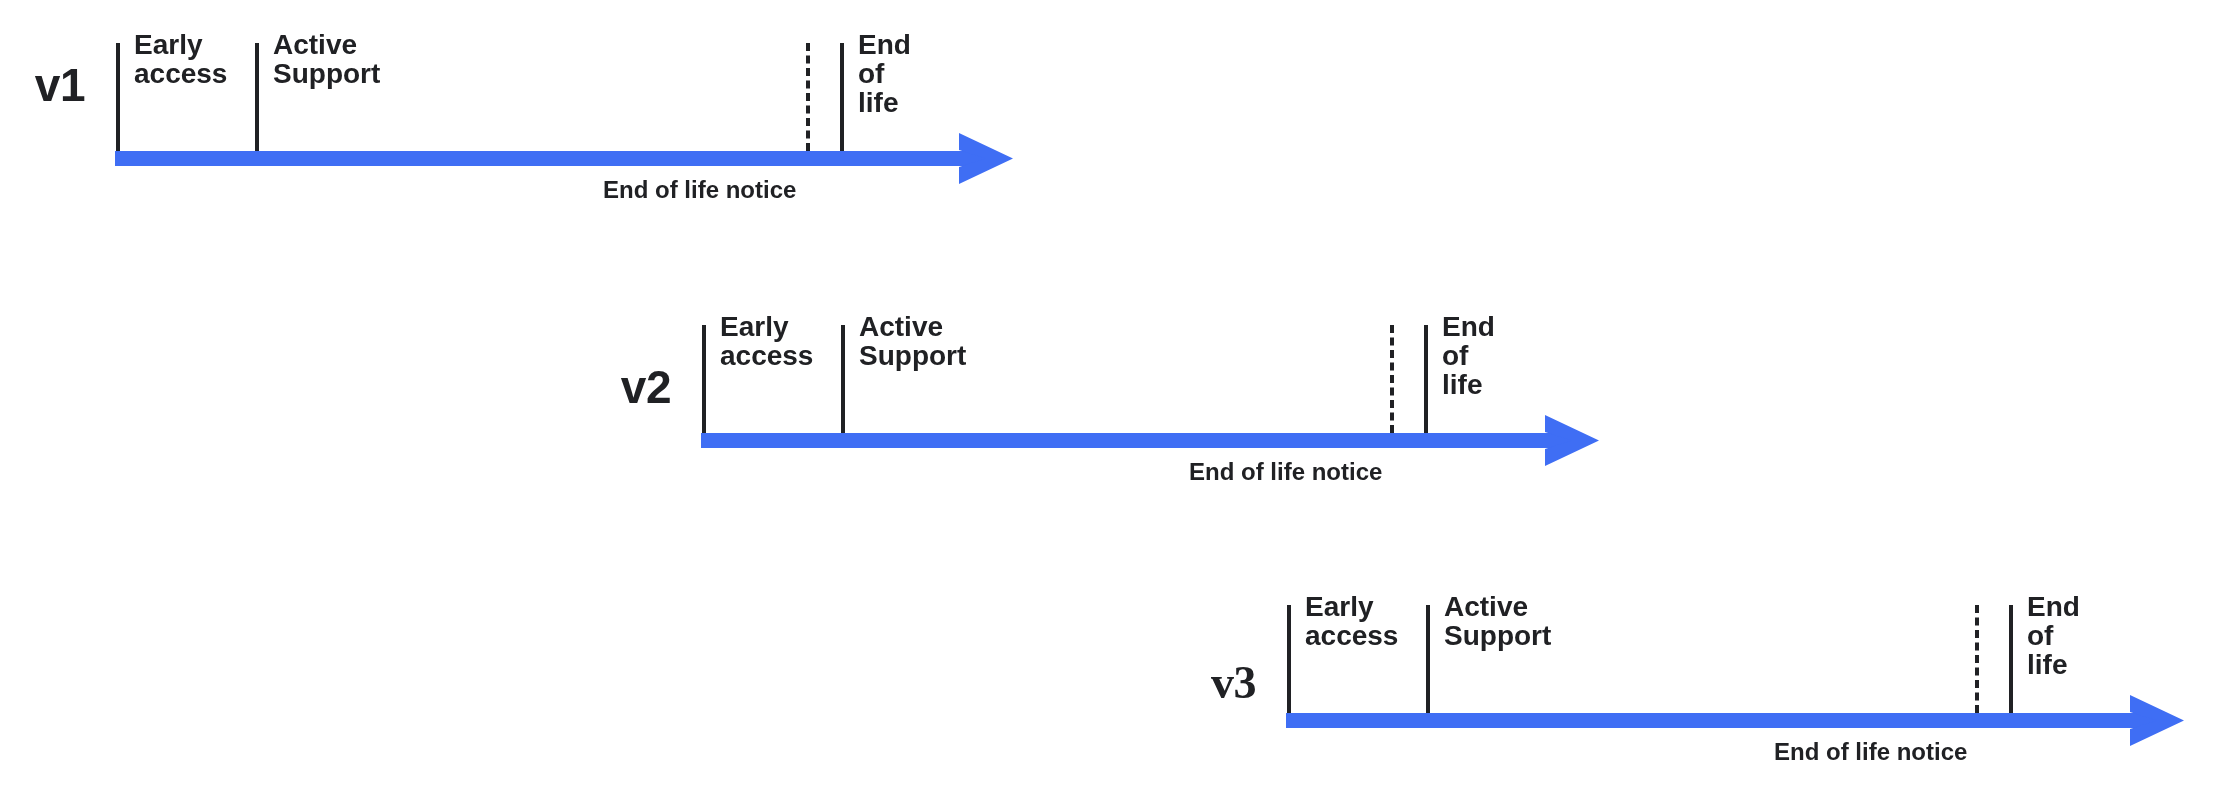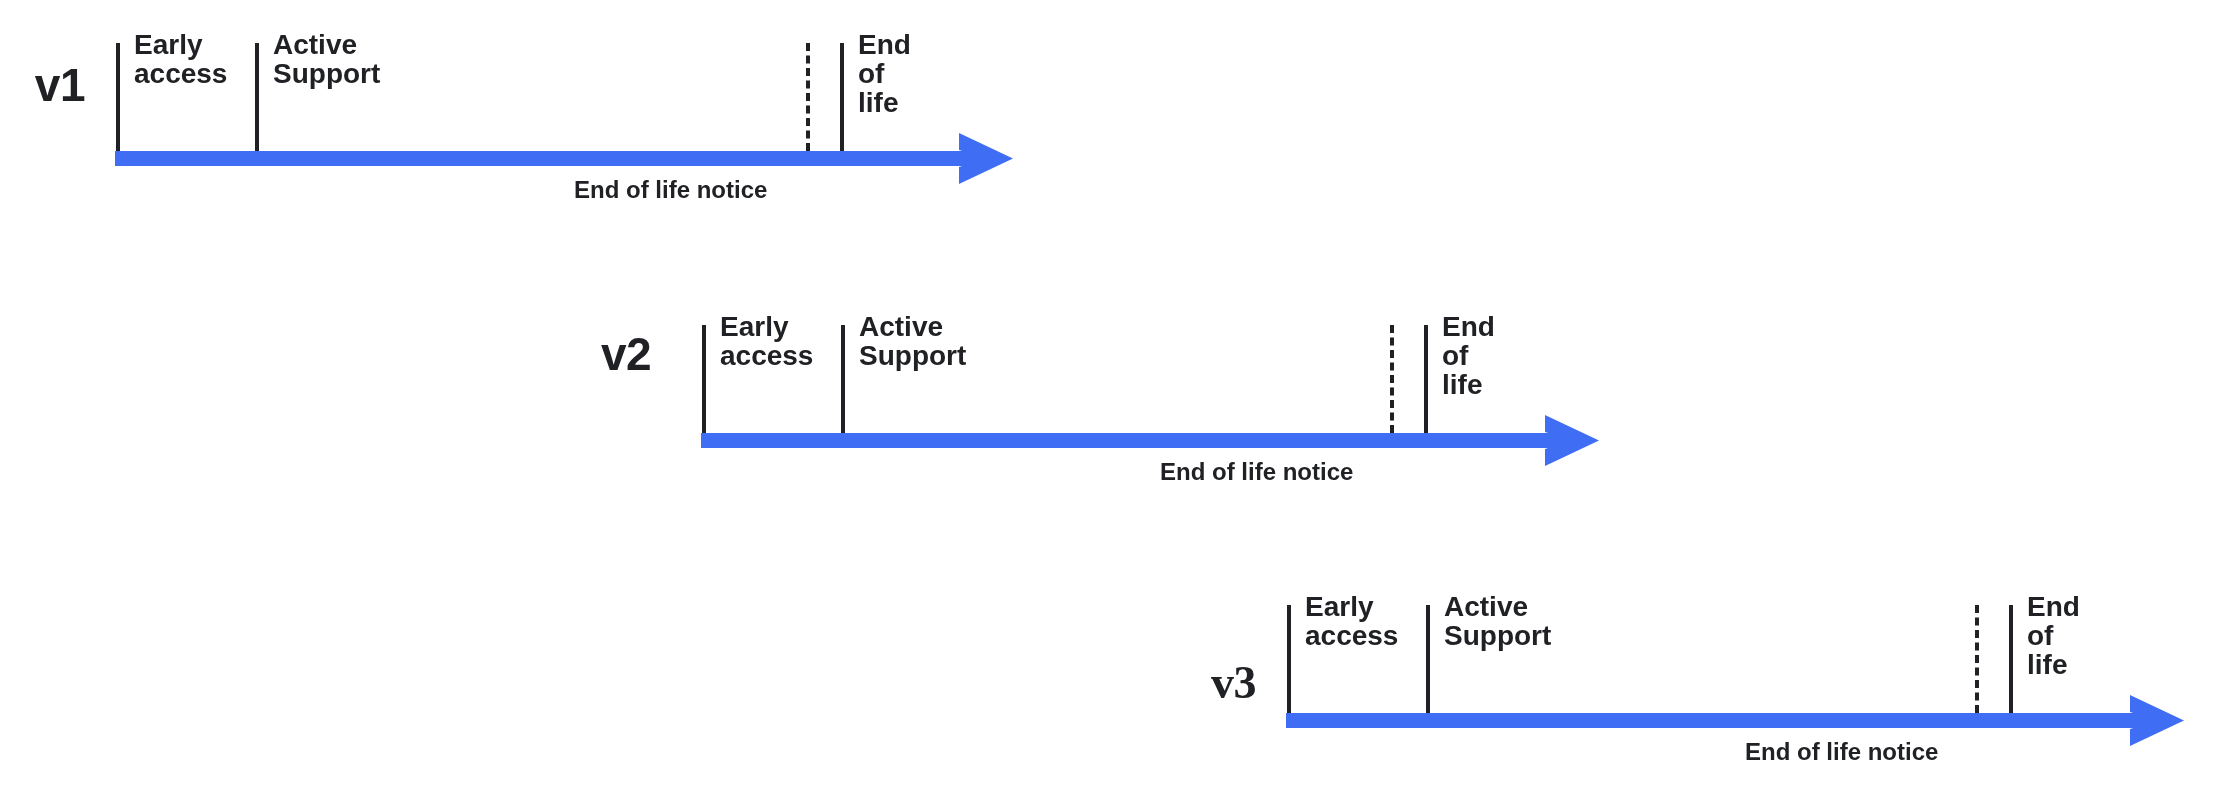--- a/index.html
+++ b/index.html
@@ -74,20 +74,21 @@
     white-space: pre-line;
   }
 
   .notice-label {
     position: absolute;
     font-size: 24px;
     font-weight: 700;
     line-height: 29px;
     color: #202124;
     white-space: nowrap;
+    margin-left: 29px;
   }
 </style>
 </head>
 <body>
 
 <div class="diagram">
 
   <div class="row">
 
     <div class="version-label" style="left:-5px; top:62px; width:90px;">v1</div>
@@ -113,21 +114,21 @@
       <svg width="64" height="64" viewBox="0 0 64 64">
         <polygon points="6,6 60,31.5 6,57 6,40 33,31.5 6,23" fill="#3f6ef4"></polygon>
       </svg>
     </div>
 
     <div class="notice-label" style="left:574px; top:175px;">End of life notice</div>
   </div>
 
   <div class="row">
 
-    <div class="version-label" style="left:581px; top:331px; width:90px;text-align:center;">v2</div>
+    <div class="version-label" style="left:581px; top:364px; width:90px;">v2</div>
 
     <div class="divider" style="left:702px; top:325px; height:108px;"></div>
 
     <div class="seg-label" style="left:720px; top:312px; width:110px;">Early
 access</div>
 
     <div class="divider" style="left:841px; top:325px; height:108px;"></div>
 
     <div class="seg-label" style="left:859px; top:312px;">Active Support</div>
 

